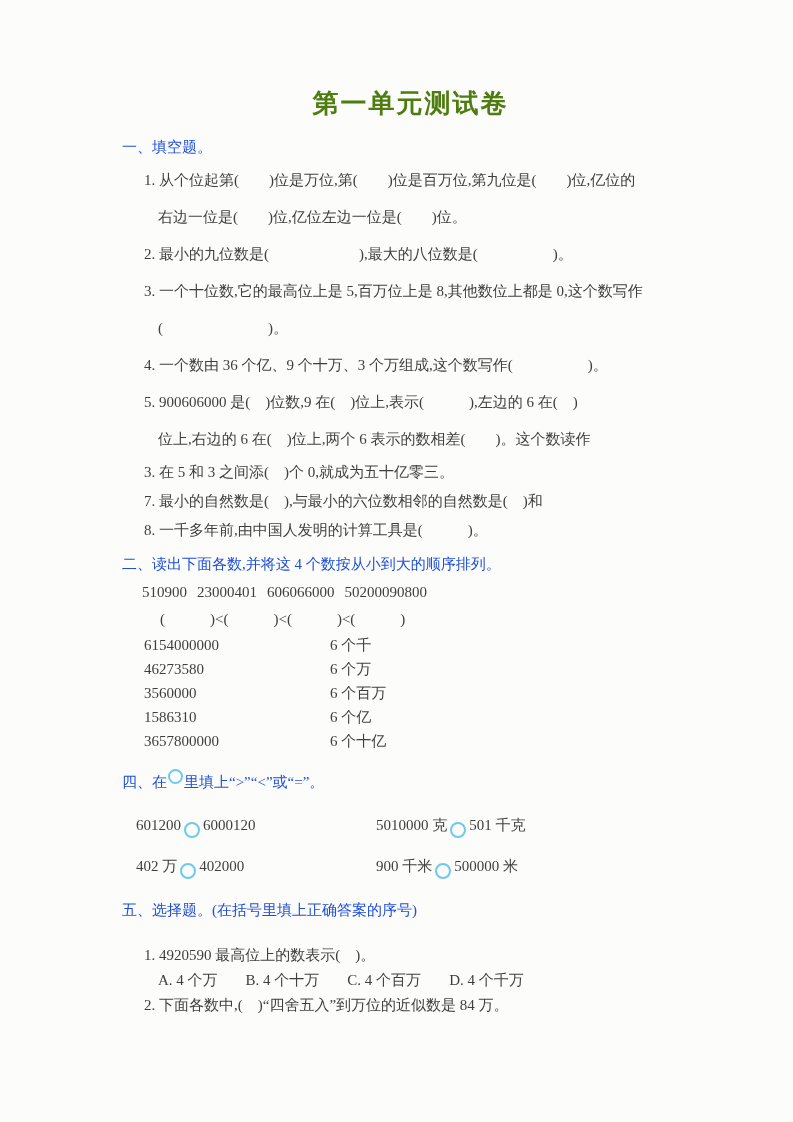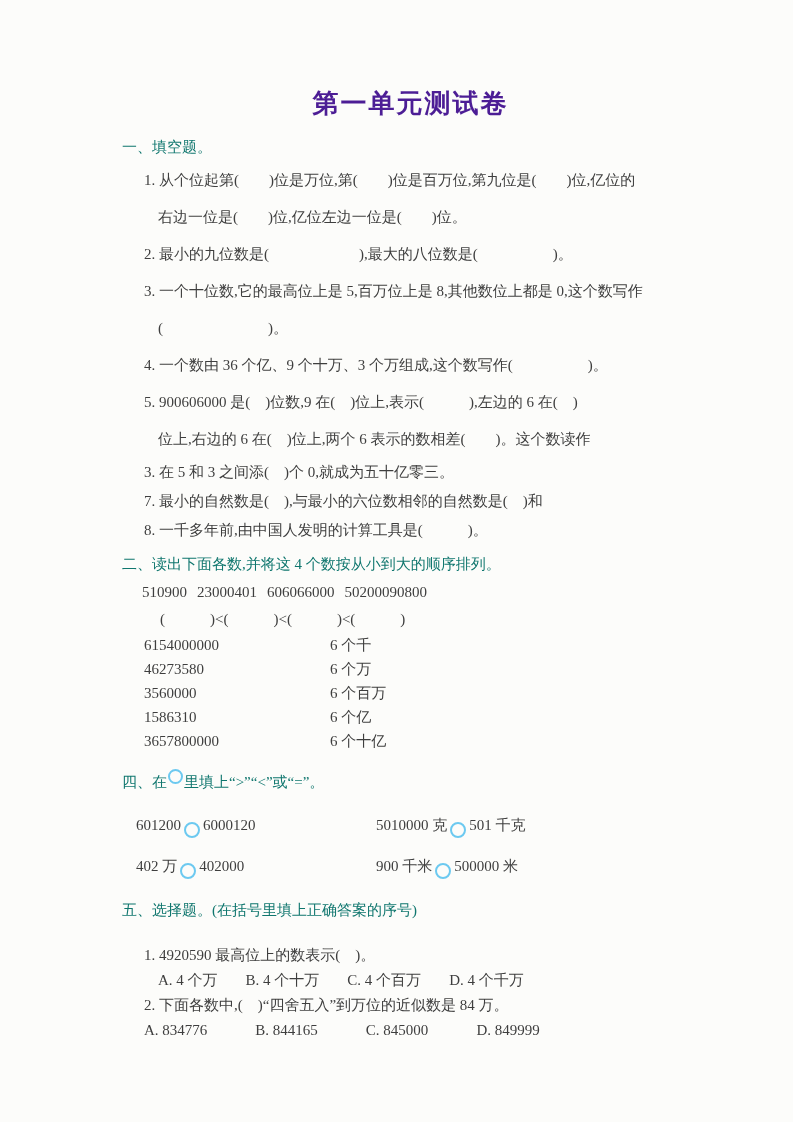--- a/index.html
+++ b/index.html
@@ -14,28 +14,28 @@
     color: #3e3e3e;
     overflow: hidden;
     position: relative;
   }
   .content { padding: 86px 94px 0 122px; }
   .t { white-space: pre-wrap; }
 
   .title {
     font-size: 26px;
     font-weight: 700;
-    color: #4c1d95;
+    color: #4d7c0f;
     text-align: center;
     letter-spacing: 2px;
     line-height: 36px;
   }
 
   .sec-heading {
-    color: #0f766e;
+    color: #1d4ed8;
     line-height: 30px;
     margin-top: 10px;
   }
 
   
   .q-line { padding-left: 22px; line-height: 37px; }
   .q-line.cont { padding-left: 36px; }
   .q-line.tight { line-height: 29px; }
 
   
@@ -161,22 +161,16 @@
     <section class="sec-5">
       <div class="sec-heading t">五、选择题。(在括号里填上正确答案的序号)</div>
       <div class="s5-line t">1. 4920590 最高位上的数表示(　)。</div>
       <div class="opts">
         <span class="t">A. 4 个万</span>
         <span class="t">B. 4 个十万</span>
         <span class="t">C. 4 个百万</span>
         <span class="t">D. 4 个千万</span>
       </div>
       <div class="s5-line t">2. 下面各数中,(　)“四舍五入”到万位的近似数是 84 万。</div>
-      <div class="opts opts-num">
-        <span class="t">A. 834776</span>
-        <span class="t">B. 844165</span>
-        <span class="t">C. 845000</span>
-        <span class="t">D. 849999</span>
-      </div>
     </section>
 
   </div>
 </div>
 
 </body></html>

